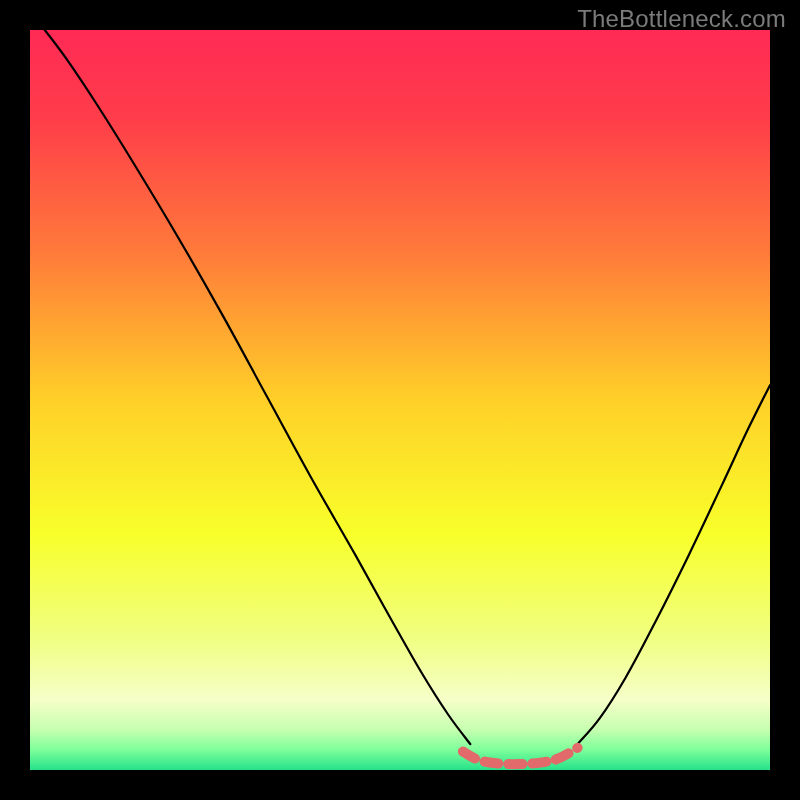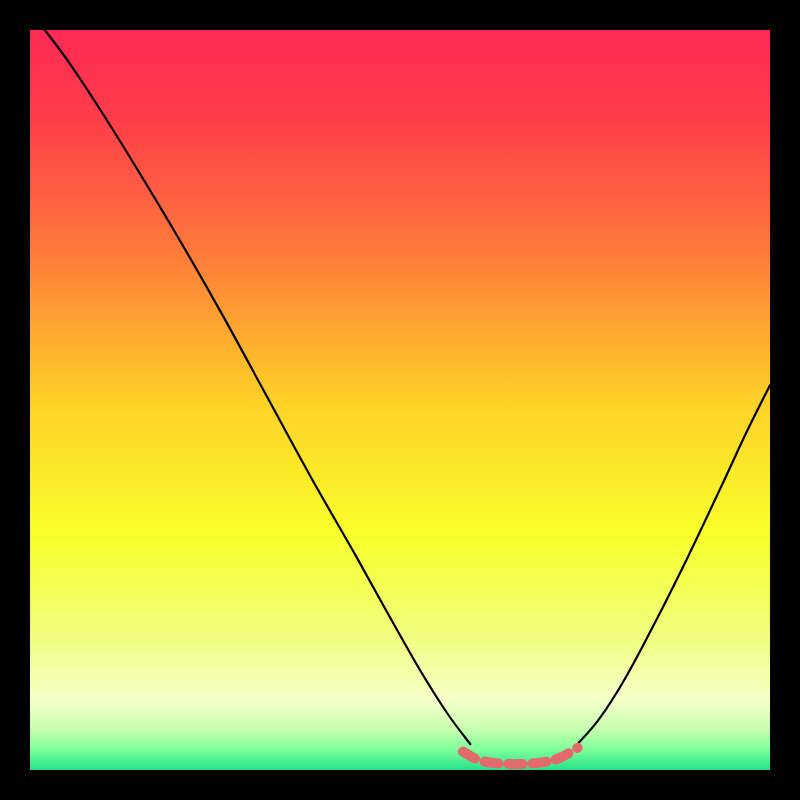--- a/index.html
+++ b/index.html
@@ -58,13 +58,14 @@
           </linearGradient>
       </defs>
       <rect id="bg-rect" x="0" y="0" width="740" height="740" fill="url(#bg-grad)"></rect>
       <g id="series-layer">
           <path d="M 14.8 0 C 18.796 5.328000000000004, 27.676000000000002 16.280000000000022, 37 29.600000000000023 C 46.324 42.92000000000002, 54.611999999999995 55.352, 66.6 74 C 78.588 92.648, 88.94800000000001 109.22400000000005, 103.60000000000001 133.20000000000005 C 118.25200000000001 157.17600000000004, 132.016 179.89400000000006, 148 207.20000000000005 C 163.984 234.50600000000003, 176.416 256.26200000000006, 192.4 284.90000000000003 C 208.38400000000001 313.538, 220.816 336.99600000000004, 236.8 366.3 C 252.78400000000002 395.604, 265.216 419.062, 281.2 447.7 C 297.18399999999997 476.33799999999997, 310.94800000000004 499.426, 325.6 525.4 C 340.252 551.374, 350.61199999999997 570.688, 362.59999999999997 592 C 374.58799999999997 613.312, 382.21000000000004 627.15, 392.20000000000005 643.8 C 402.19000000000005 660.4499999999999, 409.442 671.846, 418.09999999999997 684.5 C 426.7579999999999 697.154, 436.304 708.772, 440.29999999999995 714.1" fill="none" stroke="#000000" stroke-width="2.2" stroke-linecap="round" stroke-linejoin="round"></path>
           <path d="M 547.6 714.1 C 551.596 709.438, 561.142 700.1880000000001, 569.8000000000001 688.2 C 578.4580000000001 676.212, 585.71 664.816, 595.7 647.5 C 605.69 630.184, 613.978 613.978, 625.3 592 C 636.622 570.022, 646.612 550.042, 658.6 525.4 C 670.5880000000001 500.758, 681.2440000000001 477.74399999999997, 691.9000000000001 455.09999999999997 C 702.556 432.45599999999996, 709.1419999999999 417.58199999999994, 717.8 399.59999999999997 C 726.458 381.618, 736.004 363.192, 740 355.2" fill="none" stroke="#000000" stroke-width="2.2" stroke-linecap="round" stroke-linejoin="round"></path>
           <path d="M 432.9 721.5 C 435.56399999999996 722.9652, 441.70599999999996 727.5088, 447.7 729.64 C 453.694 731.7712, 458.87399999999997 732.5408, 466.2 733.34 C 473.526 734.1392000000001, 480.408 734.2132, 488.40000000000003 734.08 C 496.39200000000005 733.9468, 503.27399999999994 733.6656, 510.59999999999997 732.6 C 517.9259999999999 731.5344, 522.44 730.824, 529.1 728.16 C 535.76 725.496, 544.27 719.6648, 547.6 717.8" fill="none" stroke="#e26a6a" stroke-width="10" stroke-linecap="round" stroke-linejoin="round" stroke-dasharray="14 10"></path>
         </g>
     </svg>
   </div>
+  <div class="watermark">TheBottleneck.com</div>
 </div>
 
 </body></html>

